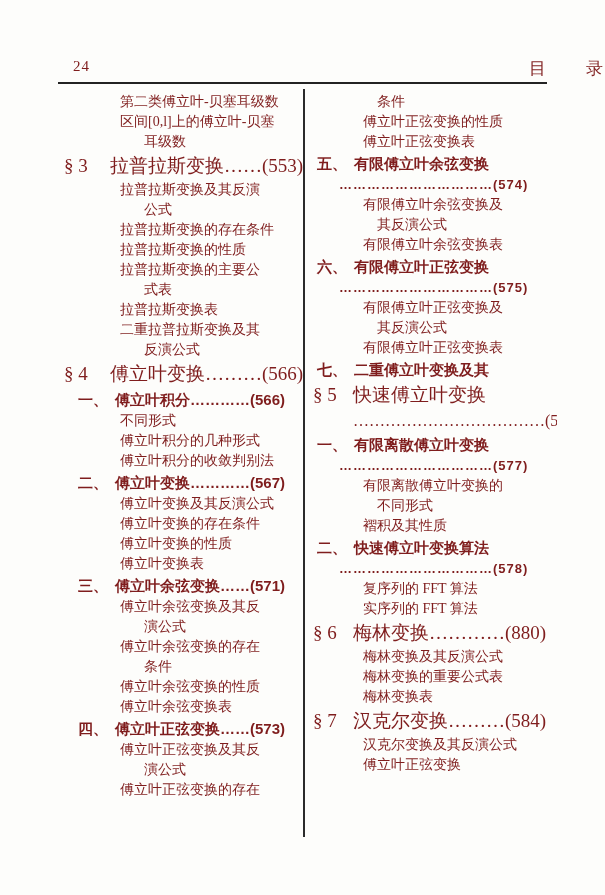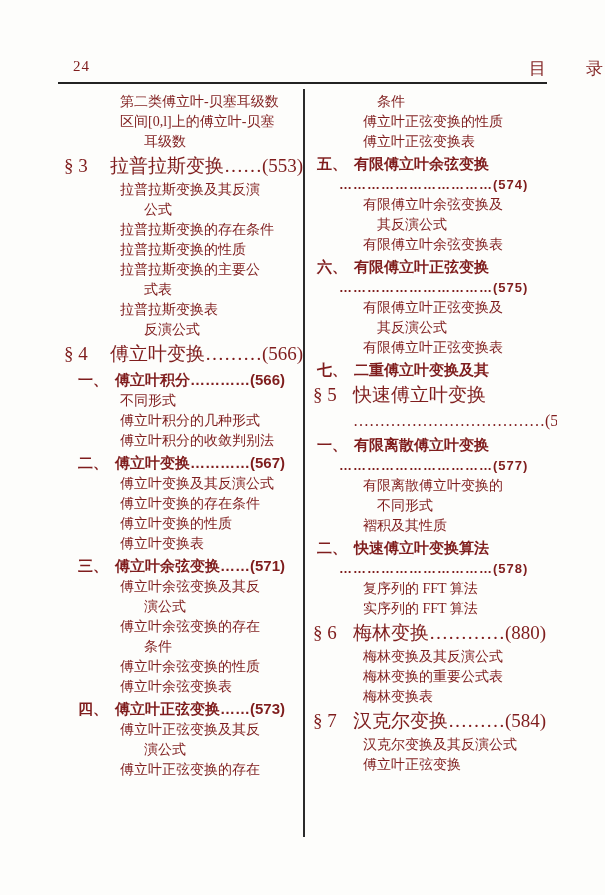--- a/index.html
+++ b/index.html
@@ -81,20 +81,21 @@
       <div class="row item"><span class="txt">区间[0,l]上的傅立叶-贝塞</span></div>
       <div class="row cont"><span class="txt">耳级数</span></div>
       <div class="row section"><span class="no">§ 3</span><span class="txt">拉普拉斯变换……(553)</span></div>
       <div class="row item"><span class="txt">拉普拉斯变换及其反演</span></div>
       <div class="row cont"><span class="txt">公式</span></div>
       <div class="row item"><span class="txt">拉普拉斯变换的存在条件</span></div>
       <div class="row item"><span class="txt">拉普拉斯变换的性质</span></div>
       <div class="row item"><span class="txt">拉普拉斯变换的主要公</span></div>
       <div class="row cont"><span class="txt">式表</span></div>
       <div class="row item"><span class="txt">拉普拉斯变换表</span></div>
+      <div class="row item"><span class="txt">二重拉普拉斯变换及其</span></div>
       <div class="row cont"><span class="txt">反演公式</span></div>
       <div class="row section"><span class="no">§ 4</span><span class="txt">傅立叶变换………(566)</span></div>
       <div class="row numbered"><span class="no">一、</span><span class="txt">傅立叶积分…………(566)</span></div>
       <div class="row item"><span class="txt">不同形式</span></div>
       <div class="row item"><span class="txt">傅立叶积分的几种形式</span></div>
       <div class="row item"><span class="txt">傅立叶积分的收敛判别法</span></div>
       <div class="row numbered"><span class="no">二、</span><span class="txt">傅立叶变换…………(567)</span></div>
       <div class="row item"><span class="txt">傅立叶变换及其反演公式</span></div>
       <div class="row item"><span class="txt">傅立叶变换的存在条件</span></div>
       <div class="row item"><span class="txt">傅立叶变换的性质</span></div>

